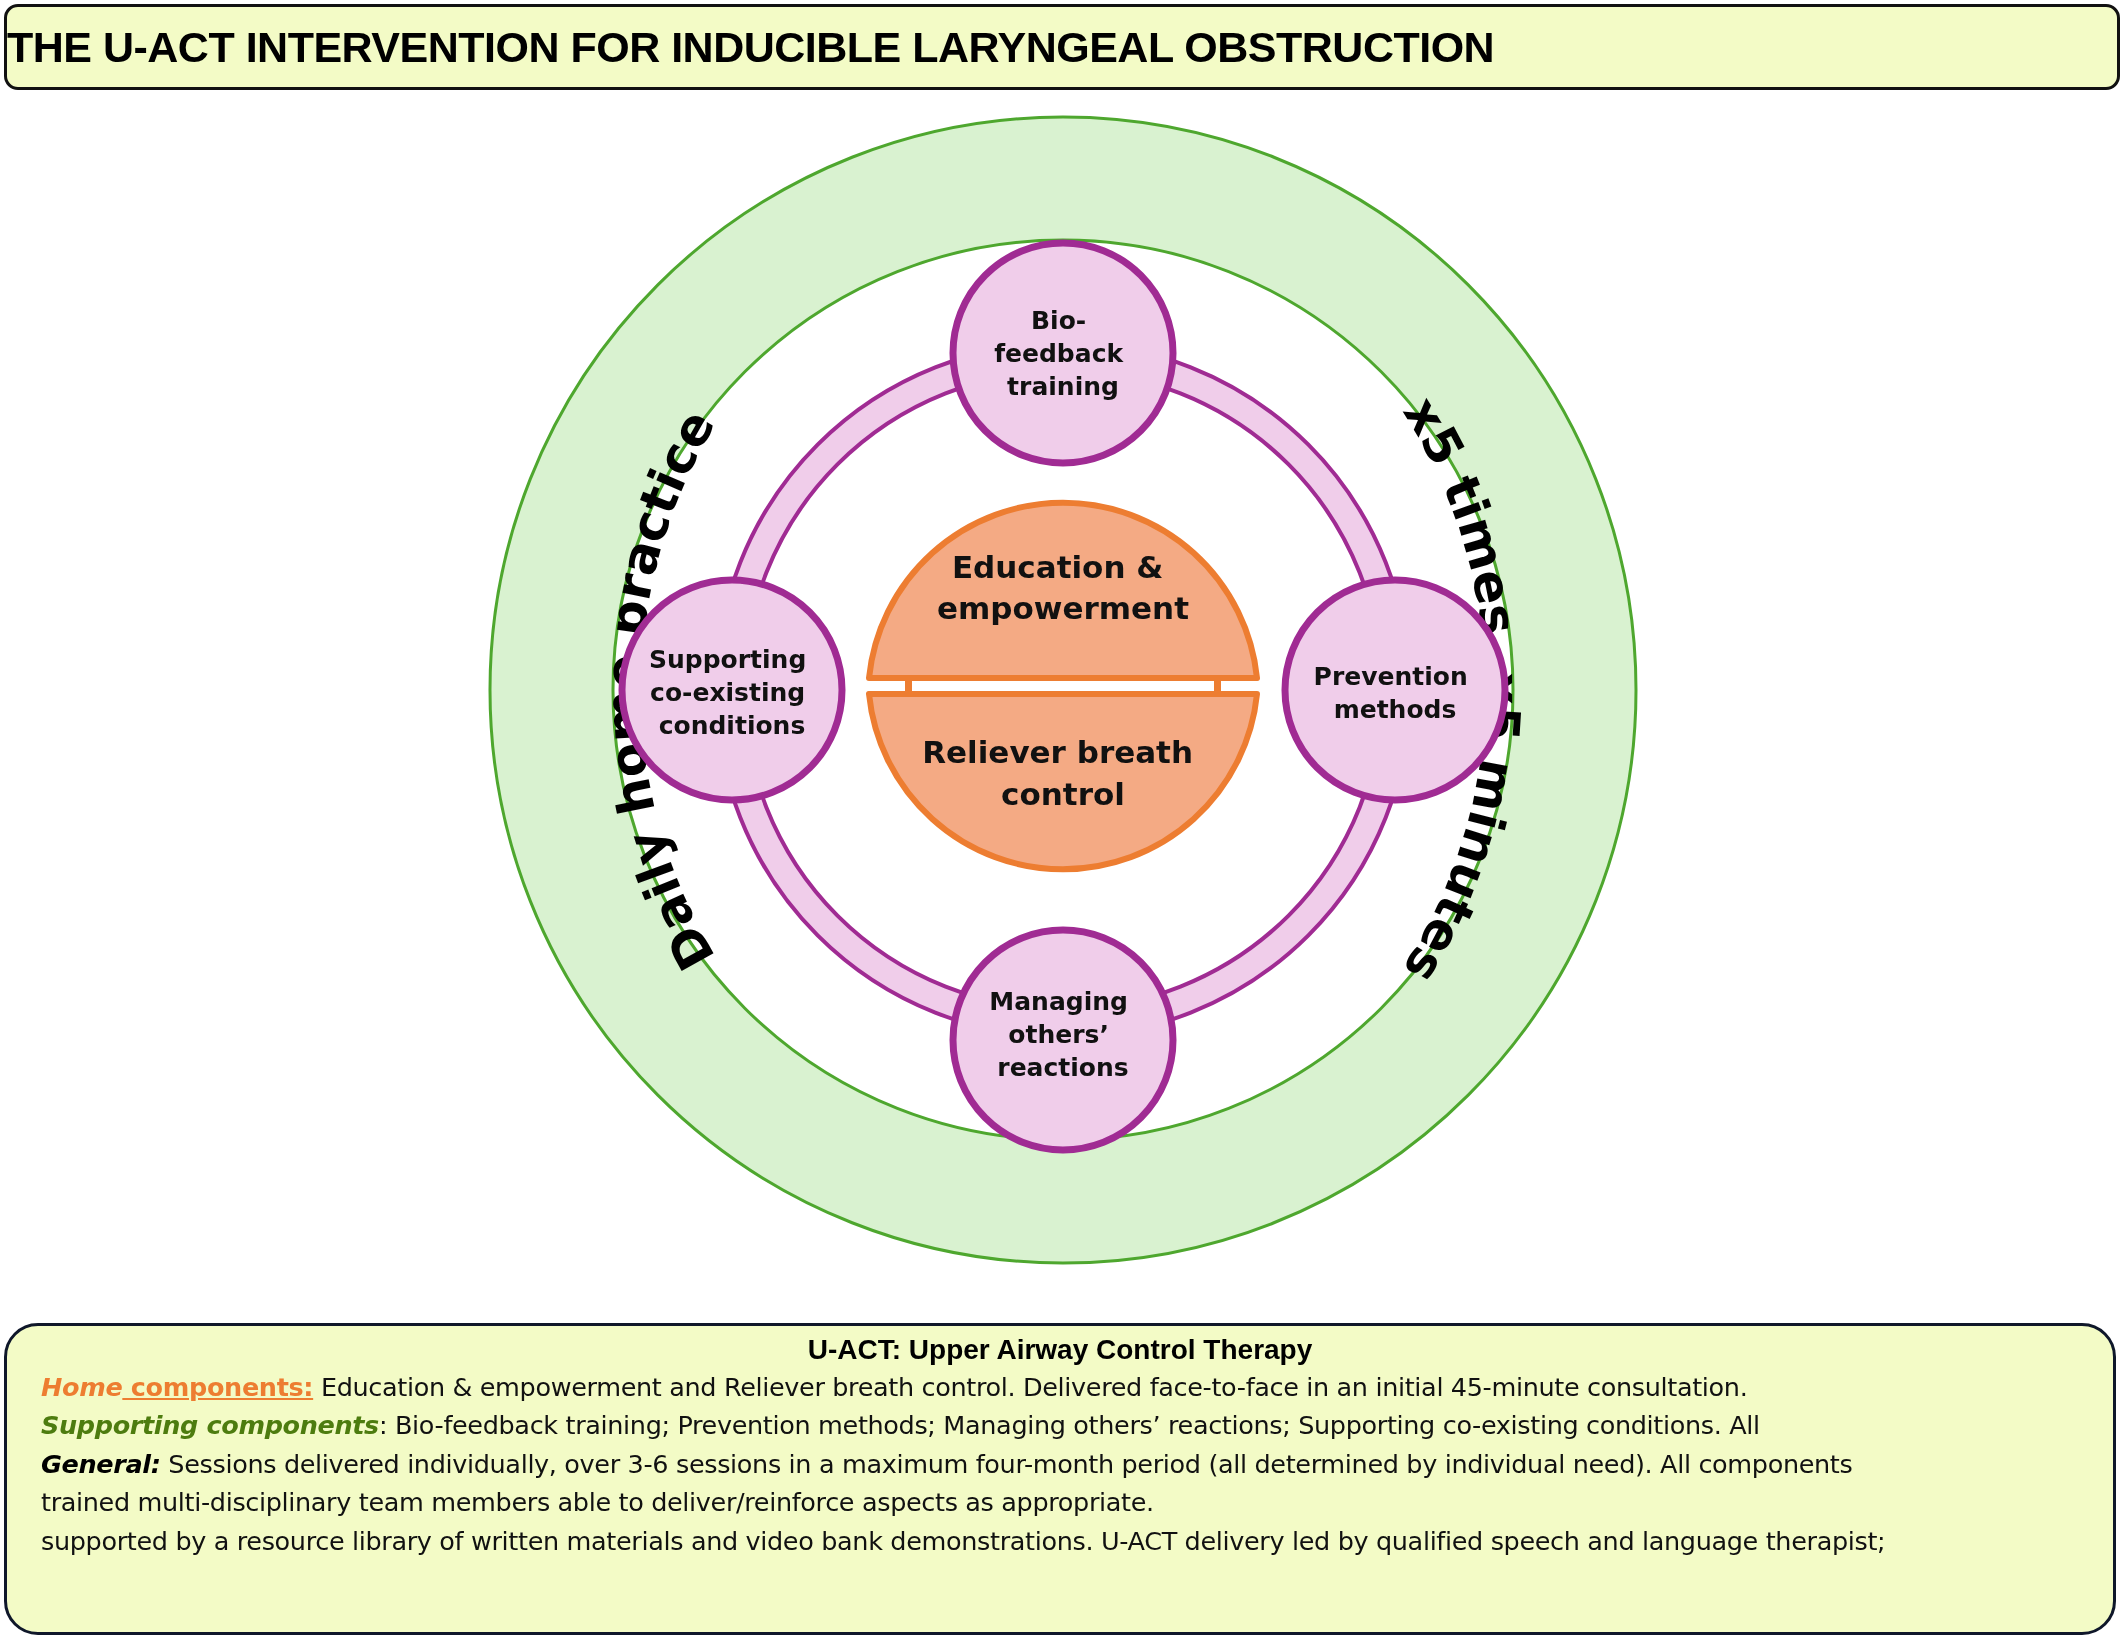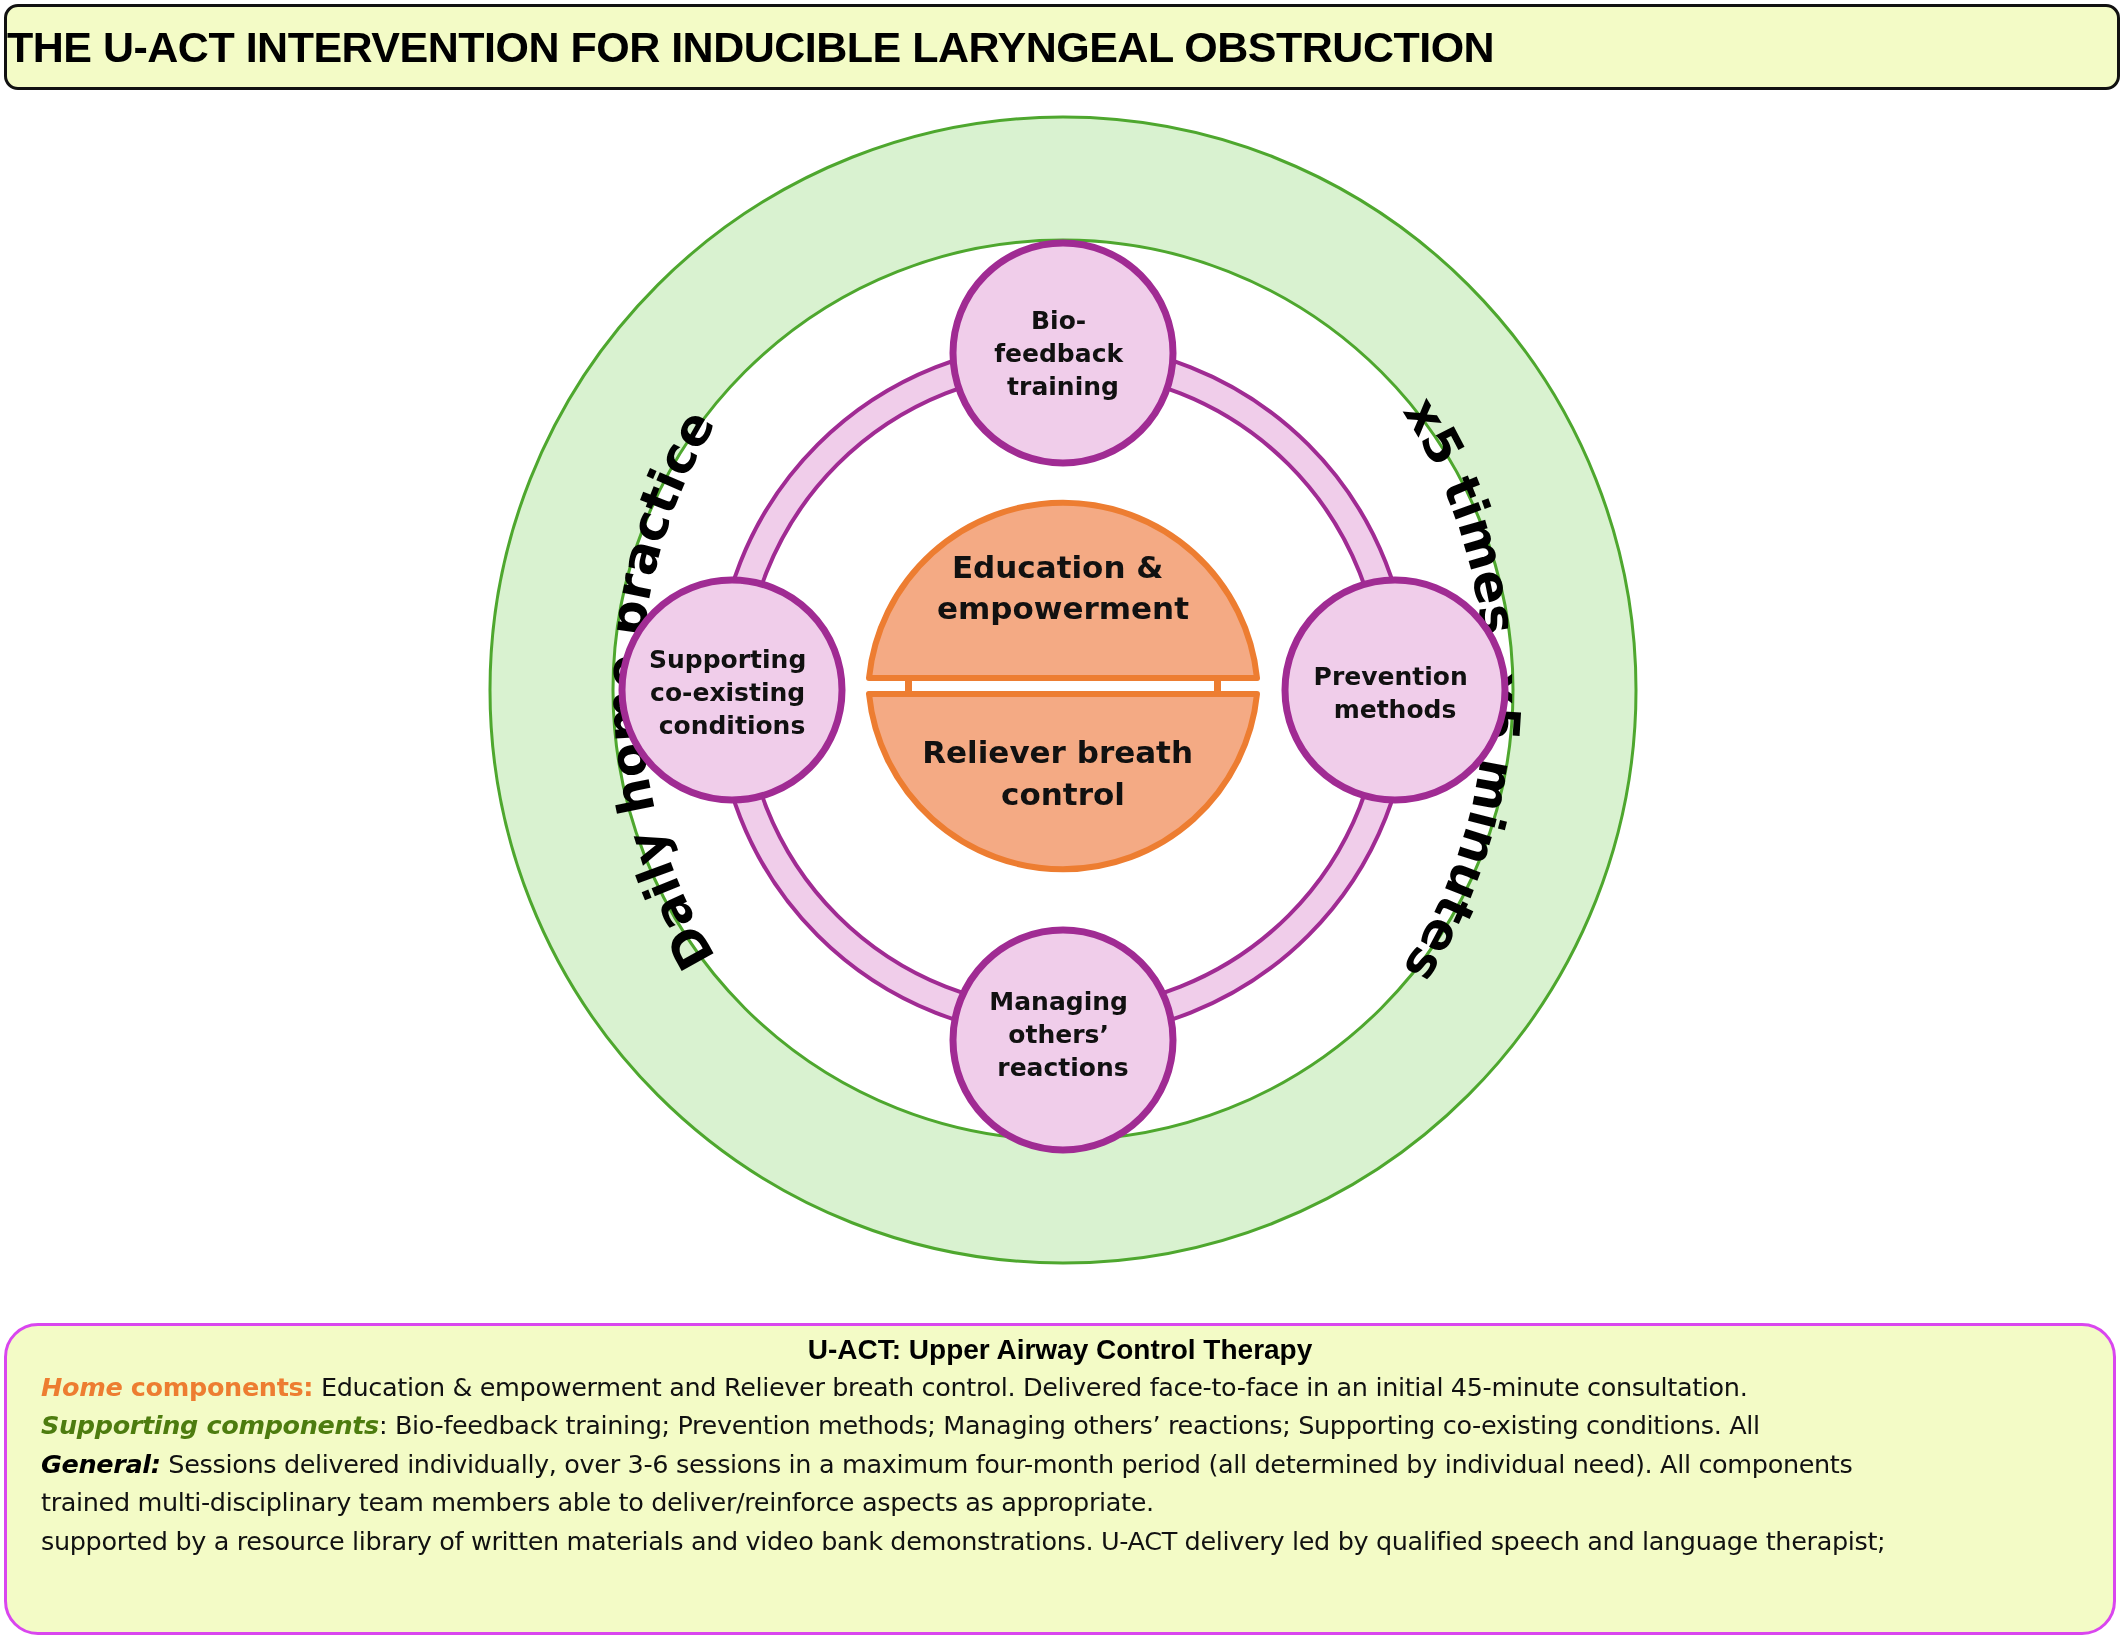--- a/index.html
+++ b/index.html
@@ -10,34 +10,34 @@
     background: #f3fbc6; border: 3px solid #111; border-radius: 14px;
     display: flex; align-items: center; justify-content: flex-start;
   }
   .title-text {
     font-family: "Liberation Sans", sans-serif; font-weight: bold;
     font-size: 43px; color: #000; letter-spacing: -0.5px;
   }
   svg.diagram { position: absolute; left: 0; top: 0; }
   .legend-box {
     position: absolute; left: 4px; top: 1323px; width: 2112px; height: 312px;
-    background: #f3fbc6; border: 3px solid #d946ef; border-radius: 34px;
+    background: #f3fbc6; border: 3px solid #0f172a; border-radius: 34px;
     box-sizing: border-box; padding: 6px 34px 0 34px;
   }
   .legend-title {
     text-align: center; font-family: "Liberation Sans", sans-serif;
     font-weight: bold; font-size: 28px; line-height: 36px; color: #000;
   }
   .legend-line {
     font-family: "DejaVu Sans", sans-serif; font-size: 25.5px;
     line-height: 38.4px; color: #111; white-space: nowrap; letter-spacing: -0.35px;
   }
   .lbl { font-weight: bold; font-style: italic; }
   .lbl-core { color: #ed7d31; }
-  .lbl-core .nonitalic { font-style: normal; }
+  .lbl-core .nonitalic { font-style: normal; text-decoration: underline; }
   .lbl-support { color: #4d7c0f; }
   .lbl-cross { color: #4ea72e; }
   .lbl-general { color: #000; }
   .circle-label {
     font-family: "DejaVu Sans", sans-serif; font-weight: bold; fill: #111;
   }
 </style>
 </head>
 <body>
 

